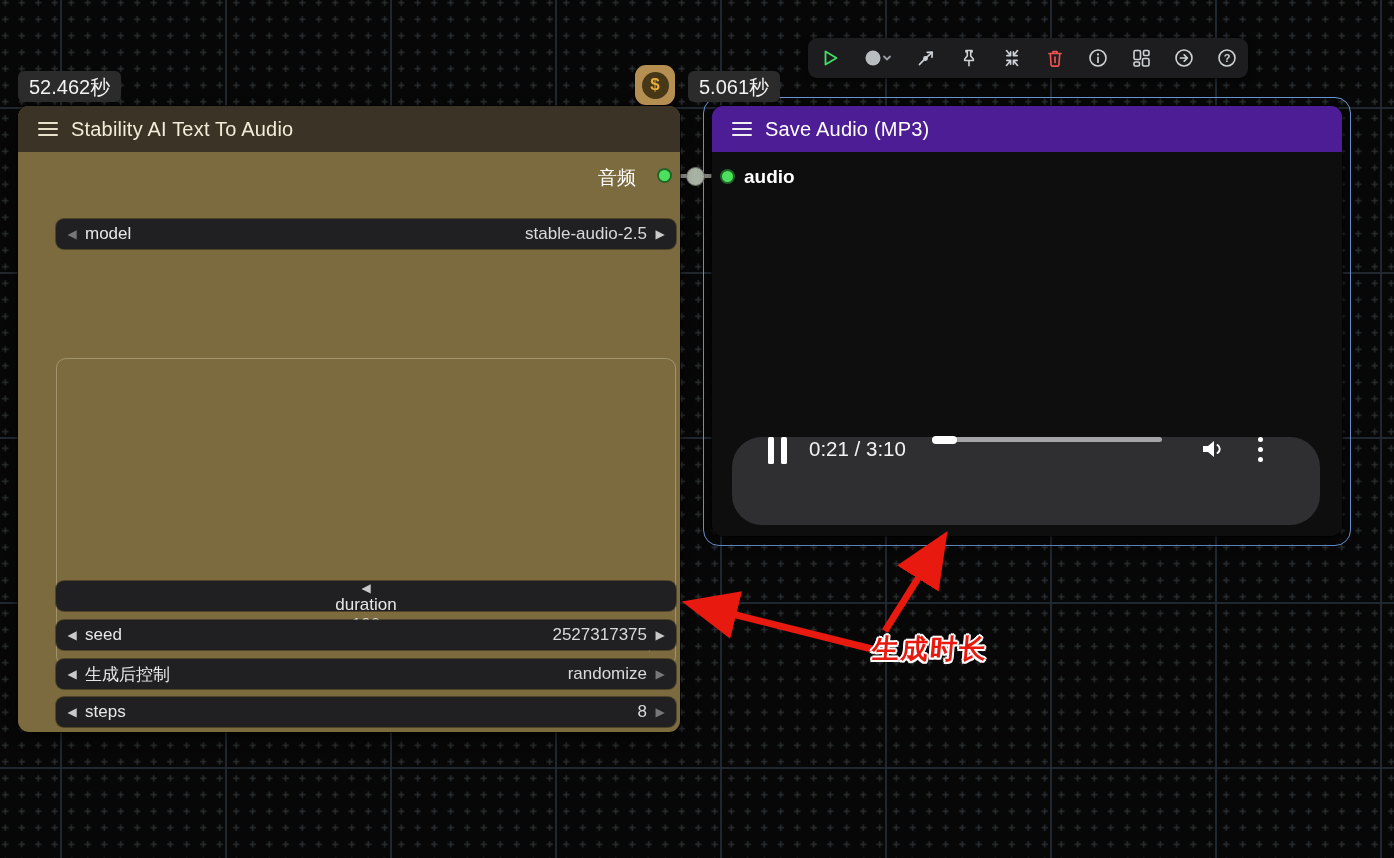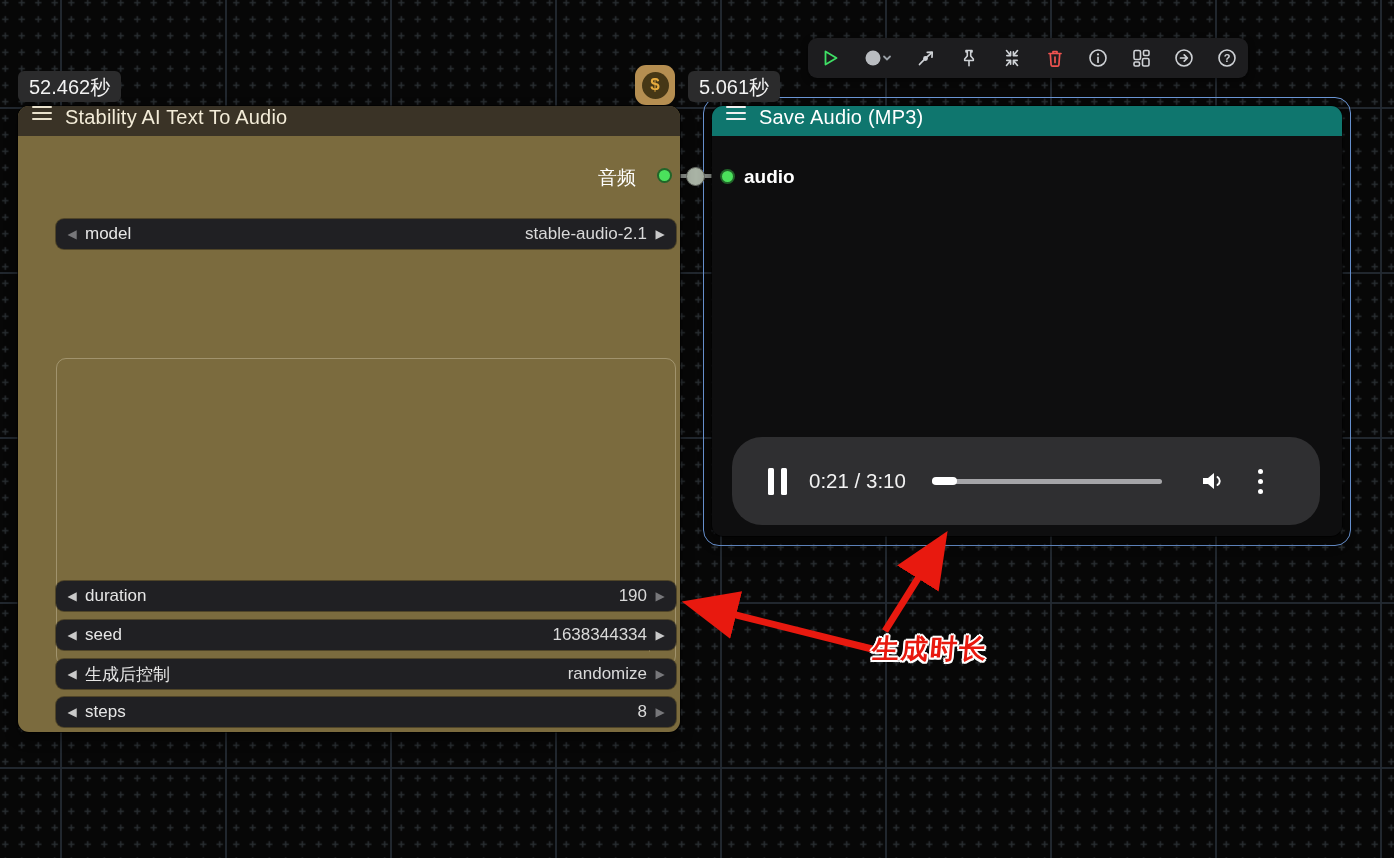--- a/index.html
+++ b/index.html
@@ -12,35 +12,35 @@
   .toolbar { position:absolute; left:808px; top:38px; width:440px; height:40px;
     background:#1d1d1f; border-radius:9px; display:flex; align-items:center;
     justify-content:space-around; z-index:4; box-shadow:0 2px 6px rgba(0,0,0,.5); }
   .tbtn { background:none; border:none; width:40px; height:40px; display:flex;
     align-items:center; justify-content:center; cursor:pointer; }
   .tbtn svg { display:block; }
 
   
   .node { position:absolute; border-radius:11px; z-index:2;
     box-shadow:0 0 0 1px rgba(0,0,0,.55), 0 6px 14px rgba(0,0,0,.45); }
-  .node-header { height:30px; border-radius:11px 11px 0 0; display:flex;
-    padding:0 14px; gap:13px; }
+  .node-header { height:46px; border-radius:11px 11px 0 0; display:flex;
+    align-items:center; padding:0 20px; gap:13px; }
   .node-title { font-size:20px; letter-spacing:.2px; }
   .hamburger { width:20px; display:flex; flex-direction:column; gap:4px; }
   .hamburger i { display:block; height:2px; border-radius:1px; }
 
   
   #node-tta { left:18px; top:106px; width:662px; height:626px; background:#7b6b3e; }
   #node-tta .node-header { background:#3a3326; }
   #node-tta .node-title { color:#f3ecd8; }
   #node-tta .hamburger i { background:#e9e1cc; }
 
   
   #node-save { left:712px; top:106px; width:630px; height:430px; background:#0e0e0f; }
-  #node-save .node-header { background:#0f766e; }
+  #node-save .node-header { background:#4c1d95; }
   #node-save .node-title { color:#ffffff; }
   #node-save .hamburger i { background:#f0f0f0; }
 
   .sel-outline { position:absolute; left:703px; top:97px; width:648px; height:449px;
     border:1.6px solid #6b96d6; border-radius:16px; z-index:1; }
 
   
   .port-dot { position:absolute; width:15px; height:15px; border-radius:50%;
     background:#4be15c; border:2px solid rgba(0,0,0,.55); z-index:3; }
   .port-label { position:absolute; color:#fff; font-size:19px; z-index:3; }
@@ -76,21 +76,21 @@
     white-space:nowrap; }
   .cost-badge { position:absolute; left:635px; top:65px; width:40px; height:40px;
     background:#b58e51; border-radius:11px; display:flex; align-items:center;
     justify-content:center; z-index:4; }
   .cost-badge .coin { width:27px; height:27px; border-radius:50%; background:#463716;
     color:#e7ab3e; font-size:17px; font-weight:bold; display:flex;
     align-items:center; justify-content:center; }
 
   
   .player { position:absolute; left:732px; top:437px; width:588px; height:88px;
-    background:#2f2f31; border-radius:30px; display:flex; align-items:center;
+    background:#2f2f31; border-radius:30px; display:flex; 
     z-index:3; }
   .pause-btn { margin-left:36px; display:flex; gap:7px; cursor:pointer; }
   .pause-btn i { display:block; width:6px; height:27px; background:#fff;
     border-radius:1.5px; }
   .ptime { color:#f2f2f2; font-size:20.5px; margin-left:22px; white-space:nowrap; }
   .ptrack { position:relative; margin-left:26px; width:230px; height:5px;
     background:#a5a5a8; border-radius:3px; cursor:pointer; }
   .pfill { position:absolute; left:0; top:-1.5px; height:8px; background:#ffffff;
     border-radius:4px; }
   .vol-btn { margin-left:38px; cursor:pointer; }
@@ -219,41 +219,41 @@
       <span class="node-title">Stability AI Text To Audio</span>
     </div>
 
     <span class="port-label" style="right:44px; top:59px;">音频</span>
     <span class="port-dot" style="right:8px; top:62px;"></span>
 
     <div class="widget w-olive" style="top:90px;margin-top:23px;">
       <span class="warr left dim"></span>
       <span class="wlabel">model</span>
       <span class="spacer"></span>
-      <span class="wvalue">stable-audio-2.1</span>
+      <span class="wvalue">stable-audio-2.5</span>
       <span class="warr right"></span>
     </div>
 
     <div class="prompt-box">
       <span class="sparkle">✦<small>✦</small></span>
     </div>
 
-    <div class="widget w-olive" style="top:475px;">
+    <div class="widget w-olive" style="top:475px;flex-direction:column;">
       <span class="warr left"></span>
       <span class="wlabel">duration</span>
       <span class="spacer"></span>
       <span class="wvalue">190</span>
       <span class="warr right dim"></span>
     </div>
 
     <div class="widget w-olive" style="top:514px;">
       <span class="warr left"></span>
       <span class="wlabel">seed</span>
       <span class="spacer"></span>
-      <span class="wvalue">1638344334</span>
+      <span class="wvalue">2527317375</span>
       <span class="warr right"></span>
     </div>
 
     <div class="widget w-olive" style="top:553px;">
       <span class="warr left"></span>
       <span class="wlabel">生成后控制</span>
       <span class="spacer"></span>
       <span class="wvalue">randomize</span>
       <span class="warr right dim"></span>
     </div>

